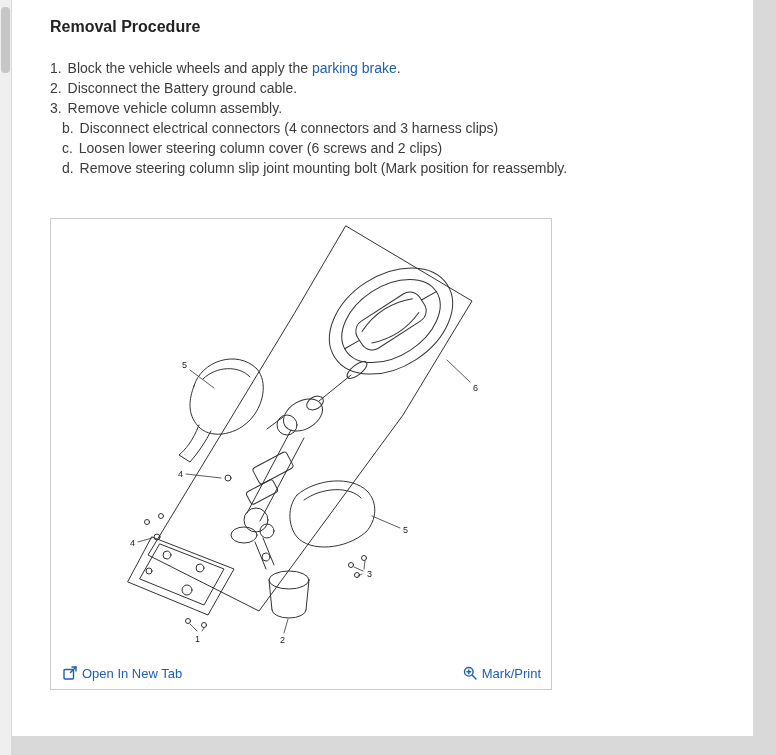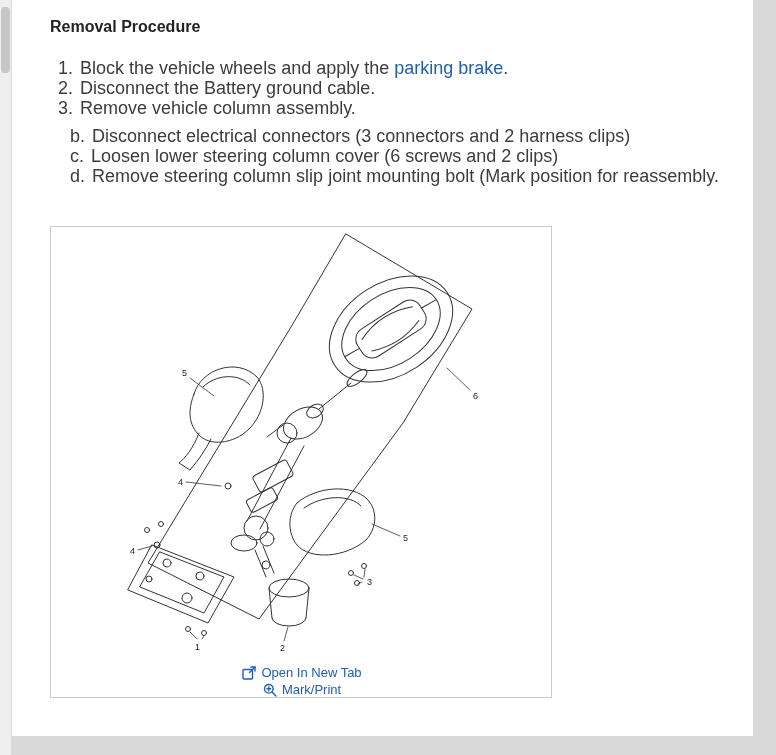--- a/index.html
+++ b/index.html
@@ -29,43 +29,42 @@
     position:absolute; left:12px; top:0; width:741px; height:736px;
     background:#ffffff; box-sizing:border-box;
     padding:18px 0 0 38px;
   }
 
   .page-title {
     margin:0; font-size:16px; font-weight:700; color:#232323; line-height:18px;
   }
 
   .steps, .substeps {
-    list-style:none; margin:8px; padding:0;
-    font-size:18px; color:var(--text, #3c3c3c);
+    list-style:none; margin:0; padding:0;
+    font-size:14px; color:var(--text, #3c3c3c);
   }
   .steps { margin-top:22px; }
   .steps li, .substeps li { line-height:20px; white-space:nowrap; }
   .substeps { padding-left:12px; }
   .num { margin-right:2px; }
 
   .inline-link { color:var(--link, #1f5eb2); text-decoration:none; cursor:pointer; }
 
   .figure {
     margin-top:40px; width:500px;
     border:1px solid var(--figure-border, #cccccc);
     background:#ffffff; box-sizing:content-box;
   }
   .figure-image { width:500px; height:438px; }
   .figure-image svg { display:block; }
 
   .figure-links {
     display:flex; justify-content:space-between; align-items:center;
     height:32px; padding:0 10px 0 12px; box-sizing:border-box;
     font-size:13px;
-    flex-direction:column;
   }
   .figure-link {
     color:var(--link, #1f5eb2); display:flex; align-items:center; gap:5px;
     text-decoration:none; cursor:pointer;
   }
   .figure-link svg { display:block; }
 </style>
 </head>
 <body>
 
@@ -81,21 +80,21 @@
 
     <h1 class="page-title">Removal Procedure</h1>
 
     <ol class="steps">
       <li><span class="num">1.</span> <span>Block the vehicle wheels and apply the </span><a class="inline-link">parking brake</a><span>.</span></li>
       <li><span class="num">2.</span> <span>Disconnect the Battery ground cable.</span></li>
       <li><span class="num">3.</span> <span>Remove vehicle column assembly.</span></li>
     </ol>
 
     <ol class="substeps">
-      <li><span class="num">b.</span> <span>Disconnect electrical connectors (3 connectors and 2 harness clips)</span></li>
+      <li><span class="num">b.</span> <span>Disconnect electrical connectors (4 connectors and 3 harness clips)</span></li>
       <li><span class="num">c.</span> <span>Loosen lower steering column cover (6 screws and 2 clips)</span></li>
       <li><span class="num">d.</span> <span>Remove steering column slip joint mounting bolt (Mark position for reassembly.</span></li>
     </ol>
 
     <div class="figure">
       <div class="figure-image">
         <svg width="500" height="438" viewBox="0 0 500 438" xmlns="http://www.w3.org/2000/svg">
           <g stroke="#333333" fill="none" stroke-width="1" stroke-linejoin="round" stroke-linecap="round">
 
             <polygon points="295,7 421,82 352,196 208,392 97,336 243,95"></polygon>

